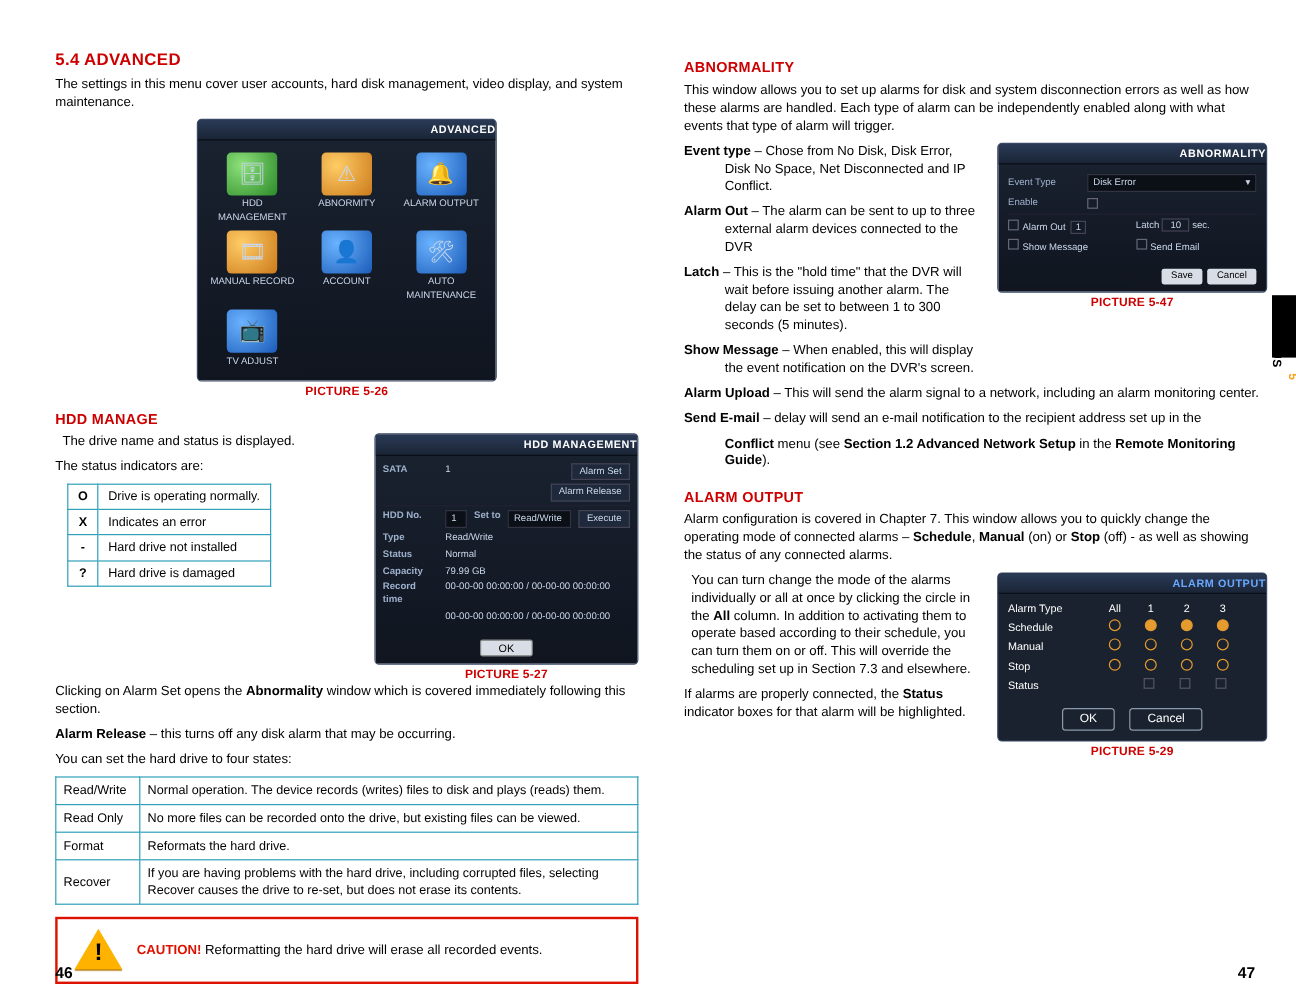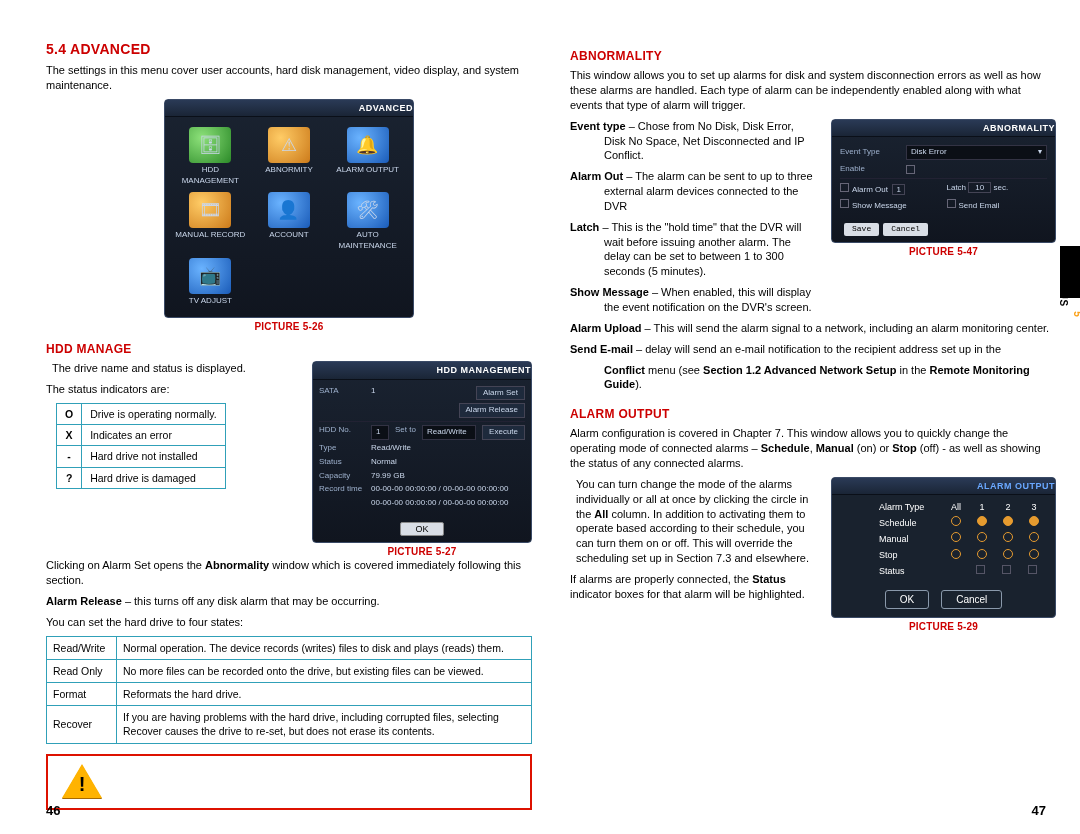--- a/index.html
+++ b/index.html
@@ -20,39 +20,39 @@
   .adv-grid { display:grid; grid-template-columns: repeat(3,1fr); gap: 6px 4px; padding: 10px 8px; }
   .adv-item { text-align:center; font-size:8px; color:#c9d6ea; }
   .adv-ic { width:42px; height:36px; margin:0 auto 2px; border-radius:4px; display:flex; align-items:center; justify-content:center; font-size:18px; }
   .ic-blue { background: radial-gradient(circle at 30% 30%,#6ab3ff,#1a5bb8); }
   .ic-green { background: radial-gradient(circle at 30% 30%,#8de17a,#2b8a28); }
   .ic-orange { background: radial-gradient(circle at 30% 30%,#ffcc66,#cc7a1a); }
 
   .hdd-shot { width:220px; }
   .hdd-body { padding:6px; font-size:8px; }
   .hdd-row { display:flex; gap:6px; margin-bottom:3px; }
-  .hdd-lbl { color:#9db0cc; width:46px; }
+  .hdd-lbl { color:#9db0cc; width:46px;font-weight:bold; }
   .hdd-val { background:#0b0f16; padding:1px 4px; flex:1; border:1px solid #334; }
   .hdd-btn { background:#1e2a3c; border:1px solid #445; padding:1px 6px; }
   .ok-btn { display:block; margin:4px auto 6px; background:#d9dee6; color:#000; border:1px solid #888; padding:1px 14px; font-size:9px; border-radius:2px; }
 
   .abn-shot { width:225px; }
   .abn-body { padding:8px; font-size:8px; }
   .abn-row { display:flex; align-items:center; gap:6px; margin-bottom:4px; }
   .abn-lbl { color:#9db0cc; width:60px; }
   .abn-dd { background:#0b0f16; border:1px solid #334; padding:1px 4px; flex:1; display:flex; justify-content:space-between; }
   .abn-cb { width:9px; height:9px; border:1px solid #667; display:inline-block; margin-right:3px; }
   .abn-grid { display:grid; grid-template-columns:1fr 1fr; gap:3px 6px; margin-top:2px;}
-  .abn-foot { padding:3px 8px 6px;font-family:Liberation Mono, monospace; }
+  .abn-foot { text-align:right; padding:3px 8px 6px; }
   .abn-foot span { display:inline-block; background:#d9dee6; color:#000; border-radius:2px; padding:1px 8px; margin-left:4px; font-size:8px; }
 
   .alm-shot { width:225px; background:#19222e; }
   .alm-body { padding:6px 8px; font-size:9px; }
   .alm-row { display:flex; gap:0; margin-bottom:3px; align-items:center;}
-  .alm-cell-l { width:74px; color:#fff;margin-left:39px; }
+  .alm-cell-l { width:74px; color:#fff; }
   .alm-cell { width:30px; text-align:center; color:#fff; }
   .ring { width:10px; height:10px; display:inline-block; border:1.5px solid #e69b2f; border-radius:50%; }
   .ring.fill { background:#e69b2f; }
   .alm-foot { text-align:center; padding:4px 0 8px; }
   .alm-foot span { display:inline-block; border:1px solid #8a99ab; color:#fff; padding:2px 14px; margin:0 6px; border-radius:3px; font-size:10px; }
 
   
   table.stat { border-collapse: collapse; border: 1px solid #30a0b8; margin: 4px 0 8px; }
   table.stat td { border: 1px solid #30a0b8; padding: 3px 8px; font-size: 10.5px; }
   table.stat td:first-child { font-weight:700; text-align: center; }
@@ -205,20 +205,21 @@
             <td>If you are having problems with the hard drive, including corrupted files, selecting Recover causes the drive to re-set, but does not erase its contents.</td>
           </tr>
     </tbody>
       </table>
 
     <div class="caution">
       <div class="warn-icon">
           <div class="tri"></div>
           <div class="bang">!</div>
         </div>
+      <div><b style="color:#d10">CAUTION!</b><span> Reformatting the hard drive will erase all recorded events.</span></div>
     </div>
 
   </div>
 
   <div class="col">
     <h3 class="red">ABNORMALITY</h3>
     <p>This window allows you to set up alarms for disk and system disconnection errors as well as how these alarms are handled. Each type of alarm can be independently enabled along with what events that type of alarm will trigger.</p>
 
     <div class="row-float">
       <div class="txt">

